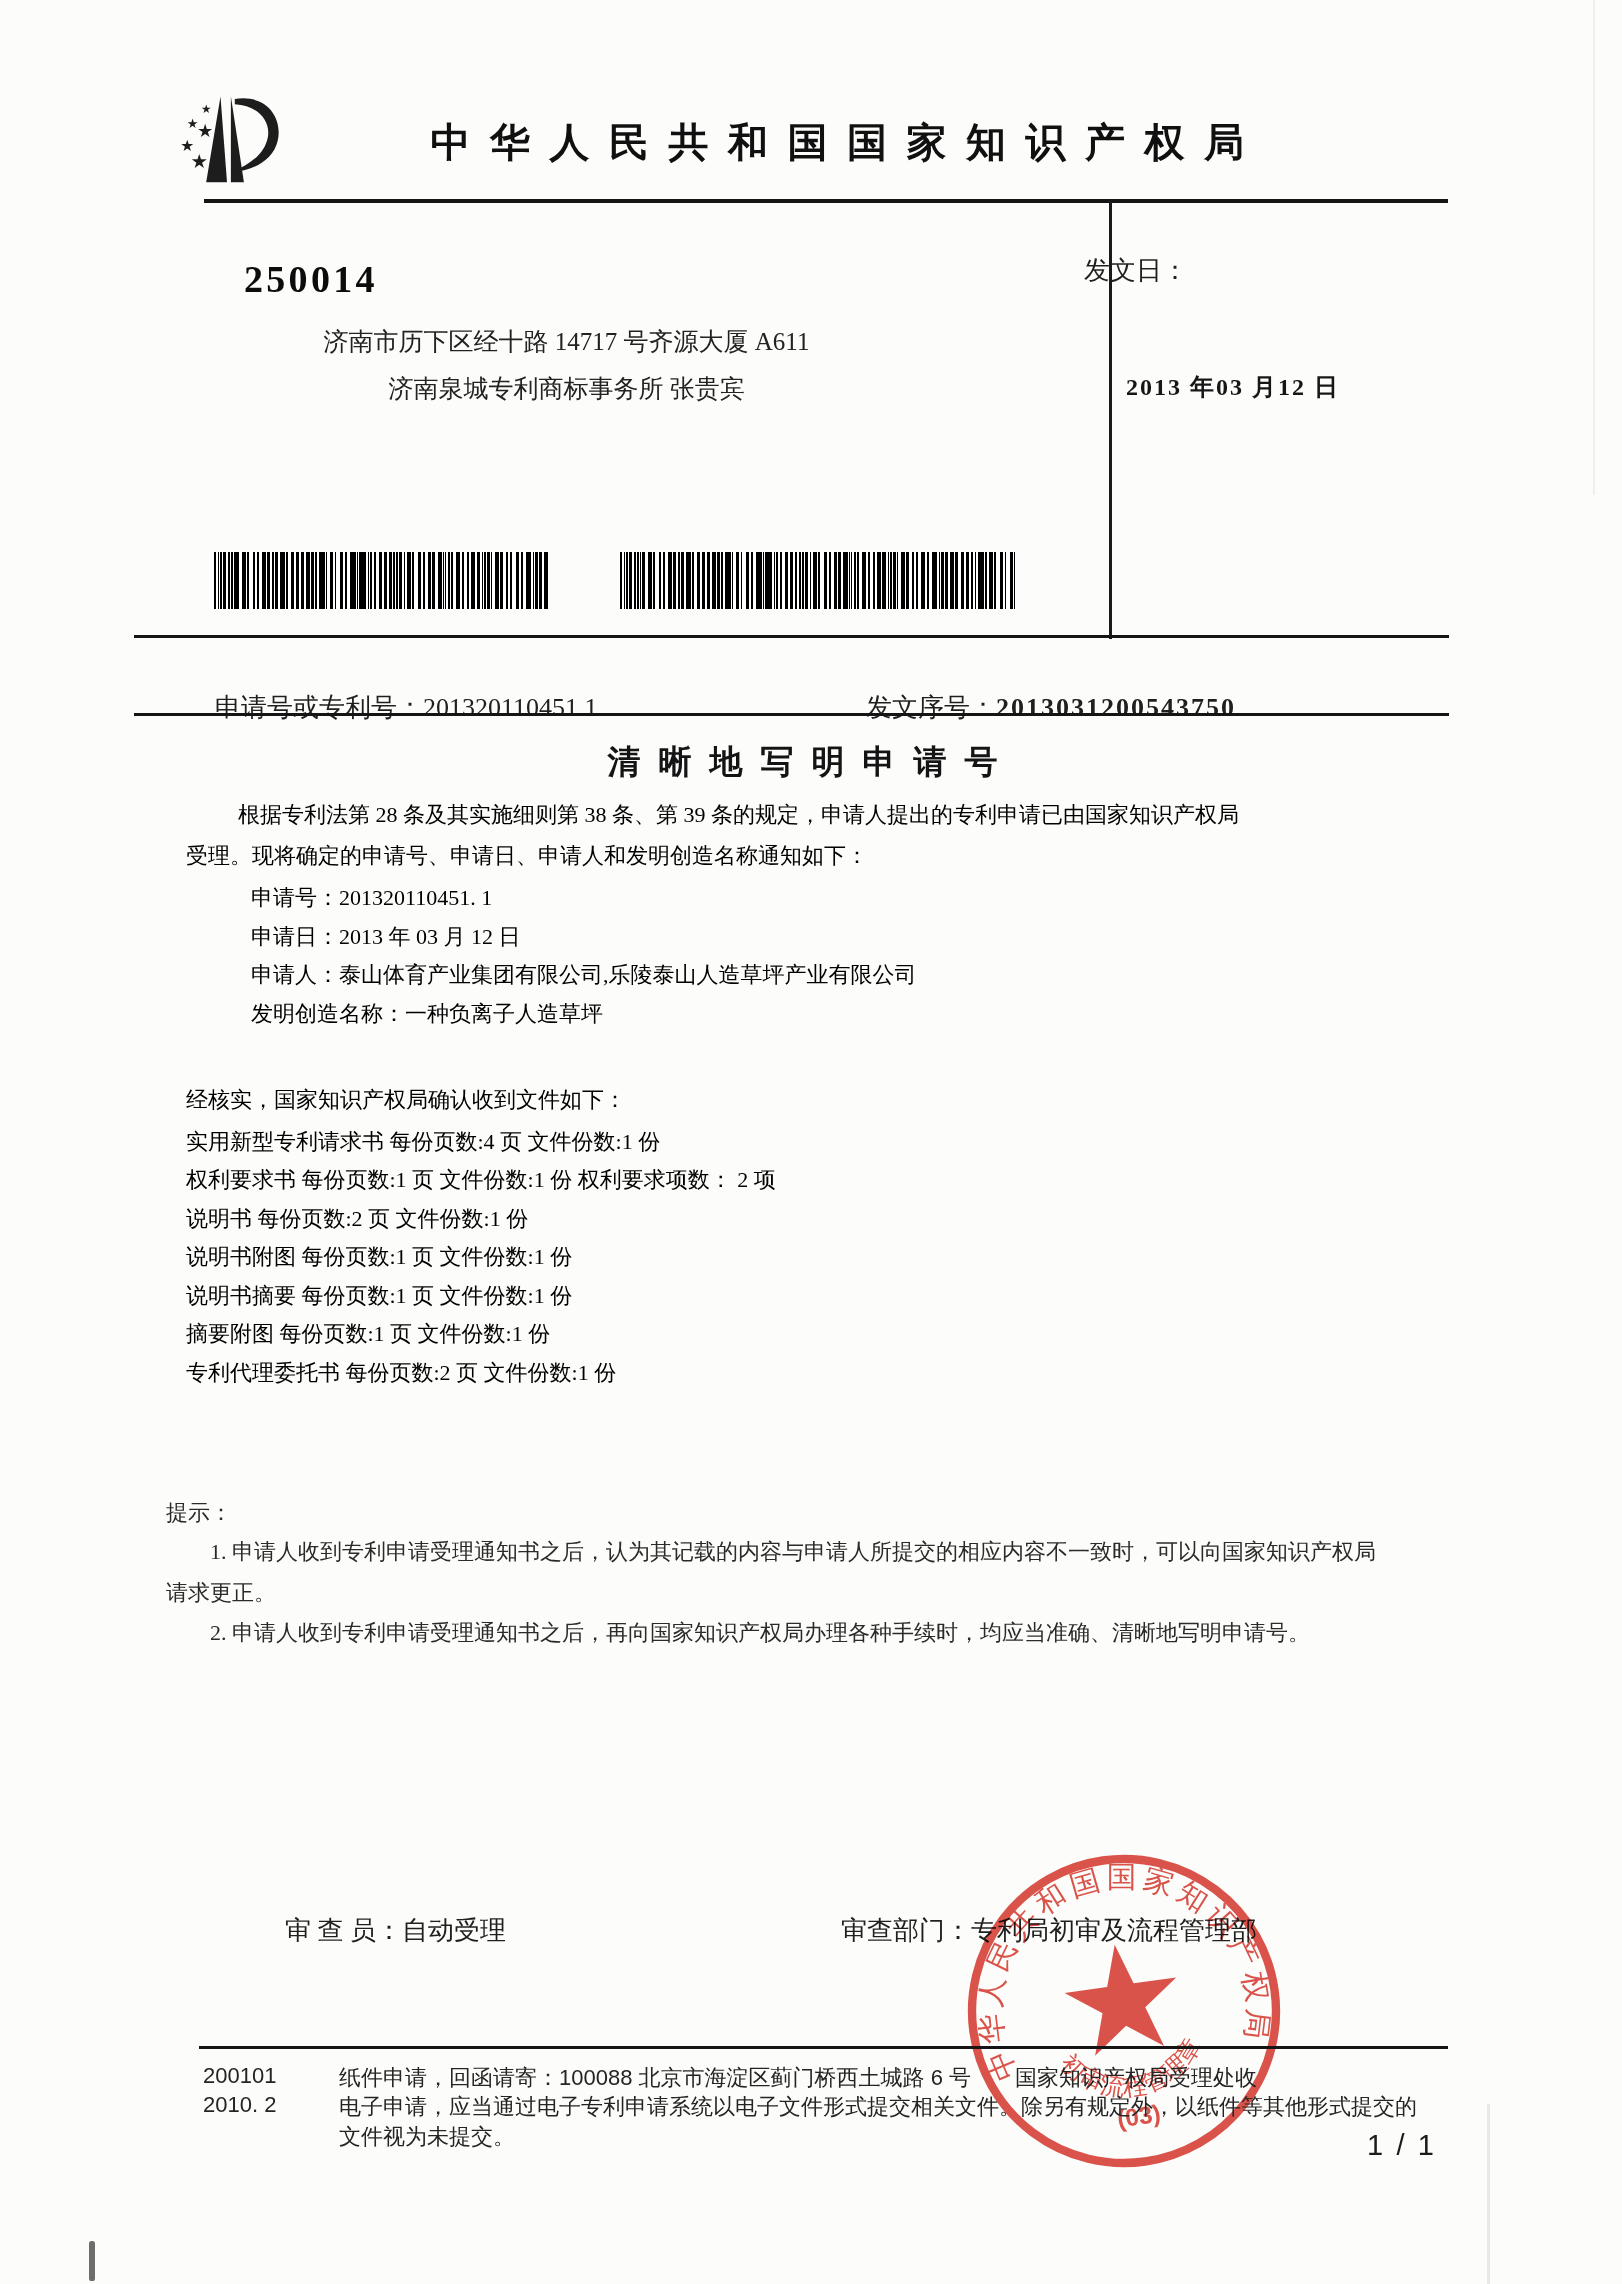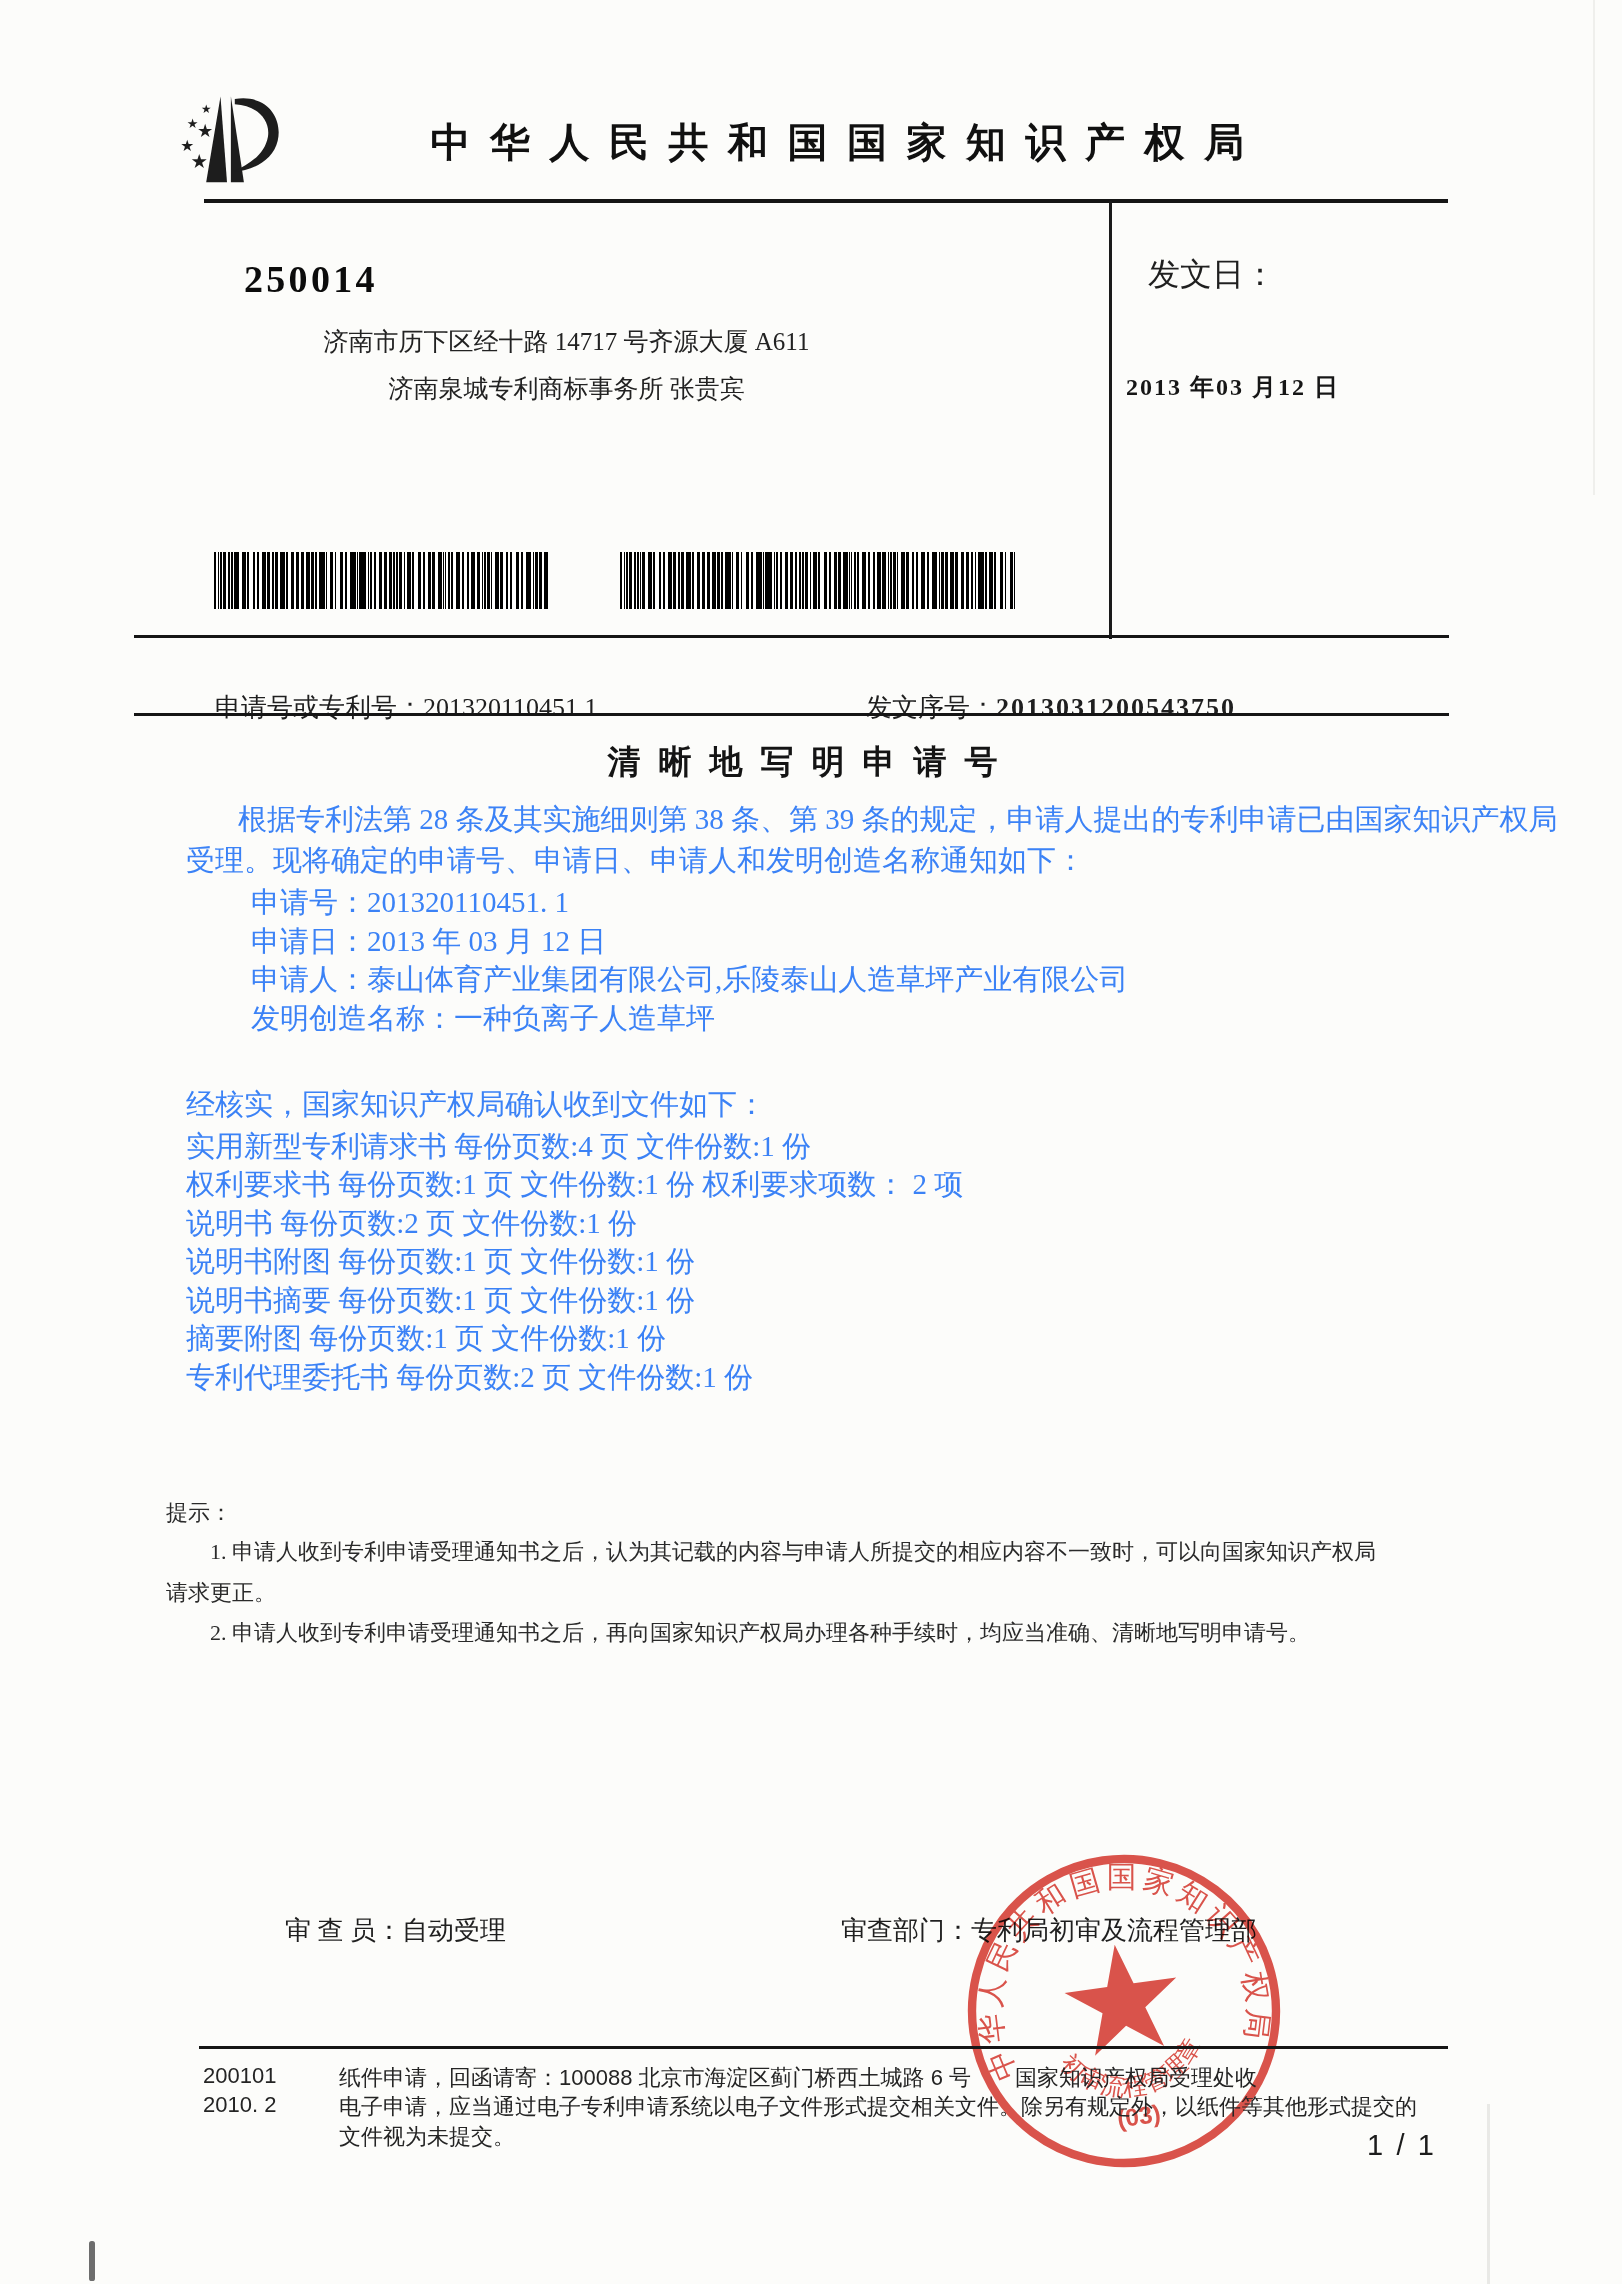--- a/index.html
+++ b/index.html
@@ -9,39 +9,39 @@
   
   .office-title{left:352px;top:115px;width:990px;text-align:center;font-size:40px;font-weight:bold;
                 letter-spacing:19.5px;color:#101010;white-space:nowrap;}
   .rule{background:#151515;}
   .hdr-rule{left:204px;top:199px;width:1244px;height:3.9px;}
   
   .mail-code{left:244px;top:257px;font-size:38px;font-weight:bold;letter-spacing:3.3px;color:#0c0c0c;}
   .addr{left:280px;top:318px;width:573px;text-align:center;font-size:25px;line-height:47px;color:#222;}
   
   .vline{left:1109px;top:201px;width:2.6px;height:438px;background:#1a1a1a;}
-  .dispatch-label{left:1148px;top:253px;font-size:32px;}
+  .dispatch-label{left:1084px;top:253px;font-size:26px;}
   .dispatch-date{left:1126px;top:371px;font-size:24px;font-weight:bold;letter-spacing:2px;color:#161616;}
   
   .barcode{top:552px;height:57px;background-color:#fff;
     background-image:
       repeating-linear-gradient(90deg,#000 0 2px,rgba(0,0,0,0) 2px 3.9px,#000 3.9px 5.2px,rgba(0,0,0,0) 5.2px 9px,#000 9px 12.4px,rgba(0,0,0,0) 12.4px 14.3px,#000 14.3px 15.6px,rgba(0,0,0,0) 15.6px 19.5px),
       repeating-linear-gradient(90deg,#000 0 1.3px,rgba(0,0,0,0) 1.3px 5.9px,#000 5.9px 7.8px,rgba(0,0,0,0) 7.8px 11px);}
   .bc1{left:214px;width:334px;}
   .bc2{left:620px;width:396px;}
   .rule2{left:134px;top:635px;width:1315px;height:3.3px;}
   .rule3{left:134px;top:713px;width:1315px;height:3.3px;}
   .refrow{top:690px;font-size:26px;white-space:nowrap;}
   .app-ref{left:215px;}
   .serial-ref{left:866px;}
   .serial-ref .val{font-weight:bold;letter-spacing:2px;}
   
   .notice-title{left:388px;top:740px;width:847px;text-align:center;font-size:33px;font-weight:bold;
                 letter-spacing:18px;white-space:nowrap;color:#141414;}
-  .bodyline{font-size:29px;white-space:nowrap;color:#3b82f6;}
+  .bodyline{font-size:22px;white-space:nowrap;color:#000000;}
   .intro1{left:238px;top:800px;}
   .intro2{left:186px;top:841px;}
   .field{left:251px;}
   .f0{top:883px;} .f1{top:922px;} .f2{top:960px;} .f3{top:999px;}
   .recv-intro{left:186px;top:1085px;}
   .recv{left:186px;}
   .r0{top:1127px;} .r1{top:1165px;} .r2{top:1204px;} .r3{top:1242px;}
   .r4{top:1281px;} .r5{top:1319px;} .r6{top:1358px;}
   
   .tip{font-size:22px;white-space:nowrap;color:#2a2a2a;}

